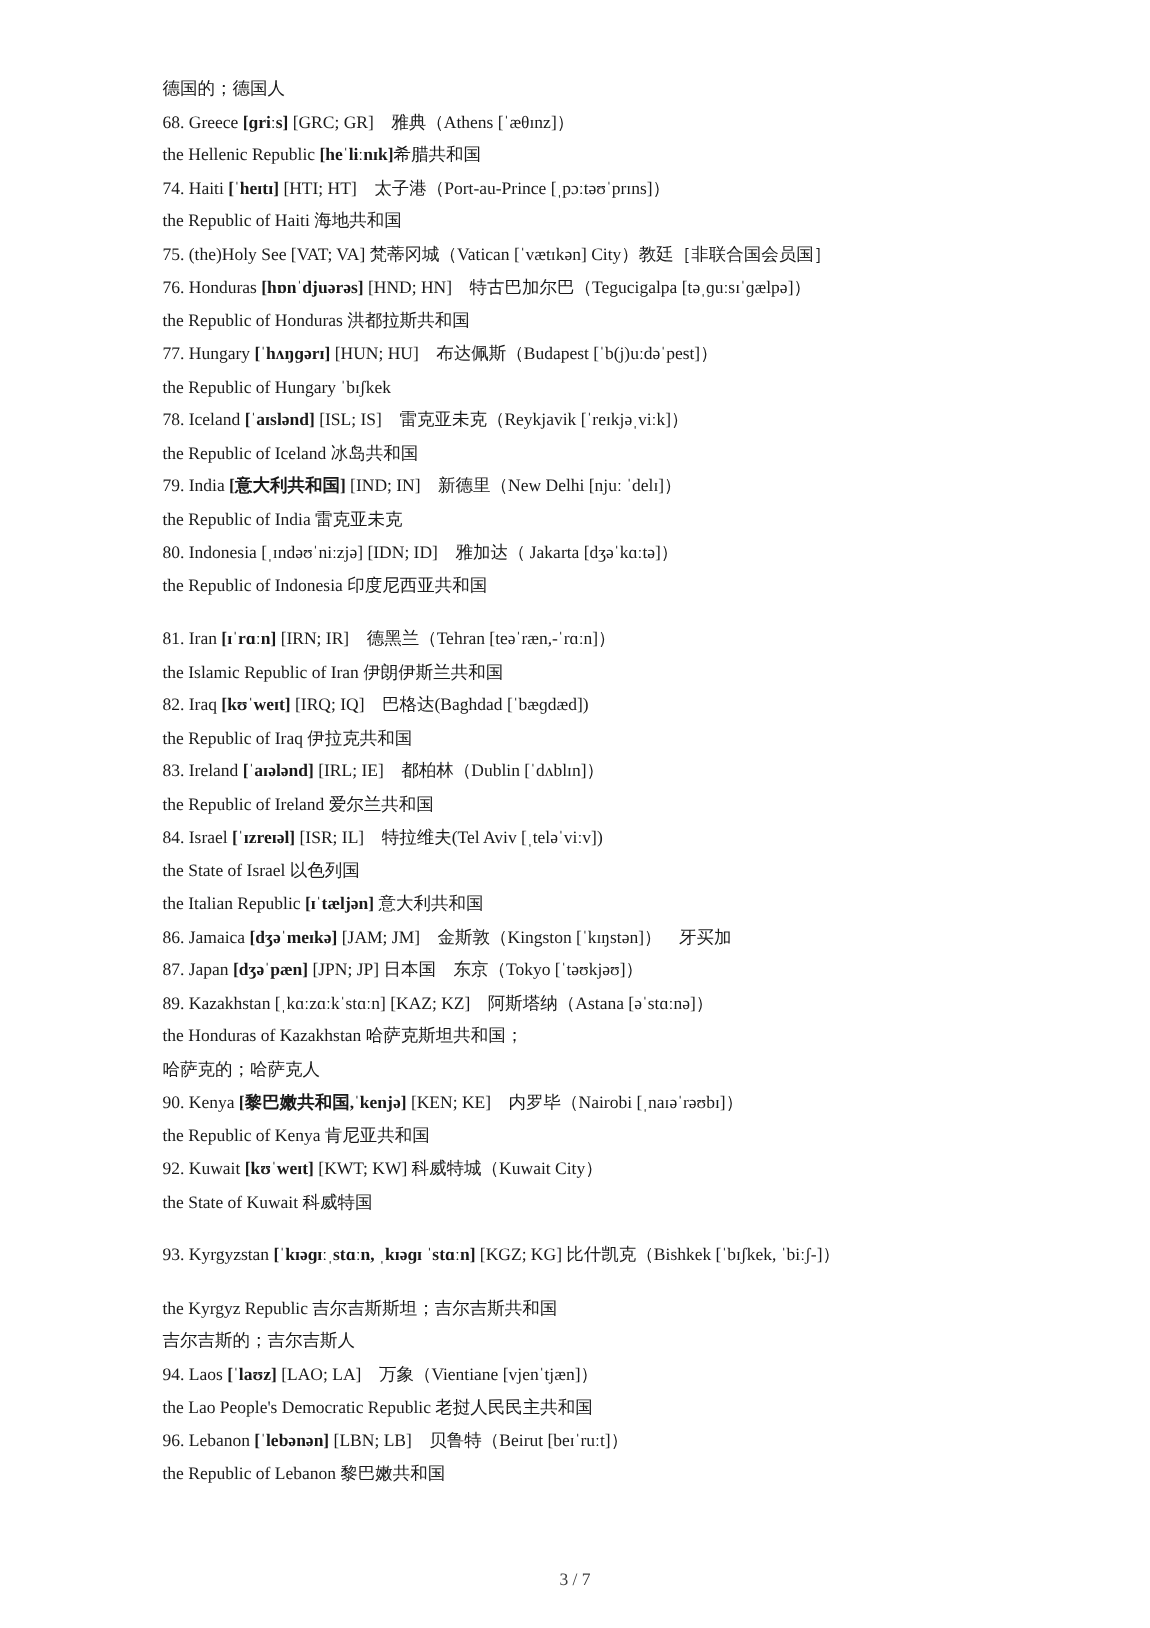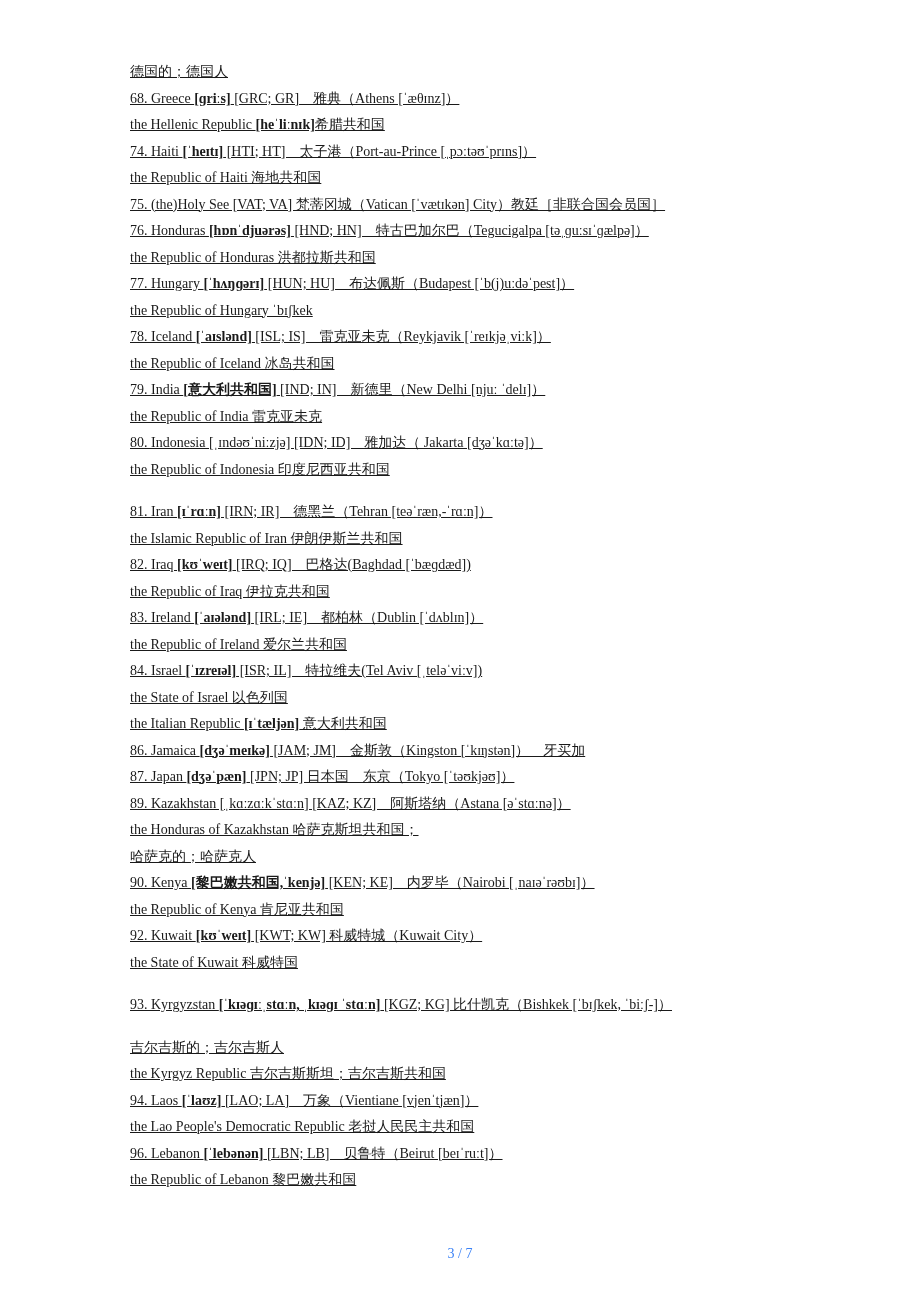--- a/index.html
+++ b/index.html
@@ -12,35 +12,34 @@
       font-family: "Times New Roman", Times, serif;
       font-size: 14px;
       color: #1a1a1a;
       width: 920px;
       min-height: 1302px;
       position: relative;
     }
     .page-content {
       padding: 60px 84px 80px 130px;
       line-height: 1.7;
-      text-decoration: underline;
     }
     .entry {
       margin-bottom: 2px;
     }
     .spacer {
       height: 16px;
     }
     .page-footer {
       position: absolute;
-      bottom: 40px;
+      bottom: 29px;
       width: 100%;
       text-align: center;
       font-size: 14px;
-      color: #3b82f6;
+      color: #404040;
     }
     p {
       margin: 0;
       line-height: 1.75;
     }
   </style>
 </head>
 <body>
 
 <div class="page-content">
@@ -153,24 +152,24 @@
 
   <div class="spacer"></div>
 
   <div class="entry">
     <p>93. Kyrgyzstan <b>[ˈkɪəɡɪːˌstɑːn, ˌkɪəɡɪ ˈstɑːn]</b> [KGZ; KG]  比什凯克（Bishkek [ˈbɪʃkek, ˈbiːʃ-]）</p>
   </div>
 
   <div class="spacer"></div>
 
   <div class="entry">
-    <p>吉尔吉斯的；吉尔吉斯人</p>
+    <p>the Kyrgyz Republic  吉尔吉斯斯坦；吉尔吉斯共和国</p>
   </div>
   <div class="entry">
-    <p>the Kyrgyz Republic  吉尔吉斯斯坦；吉尔吉斯共和国</p>
+    <p>吉尔吉斯的；吉尔吉斯人</p>
   </div>
   <div class="entry">
     <p>94. Laos <b>[ˈlaʊz]</b> [LAO; LA]　万象（Vientiane [vjenˈtjæn]）</p>
   </div>
   <div class="entry">
     <p>the Lao People's Democratic Republic  老挝人民民主共和国</p>
   </div>
   <div class="entry">
     <p>96. Lebanon <b>[ˈlebənən]</b> [LBN; LB]　贝鲁特（Beirut [beɪˈruːt]）</p>
   </div>

